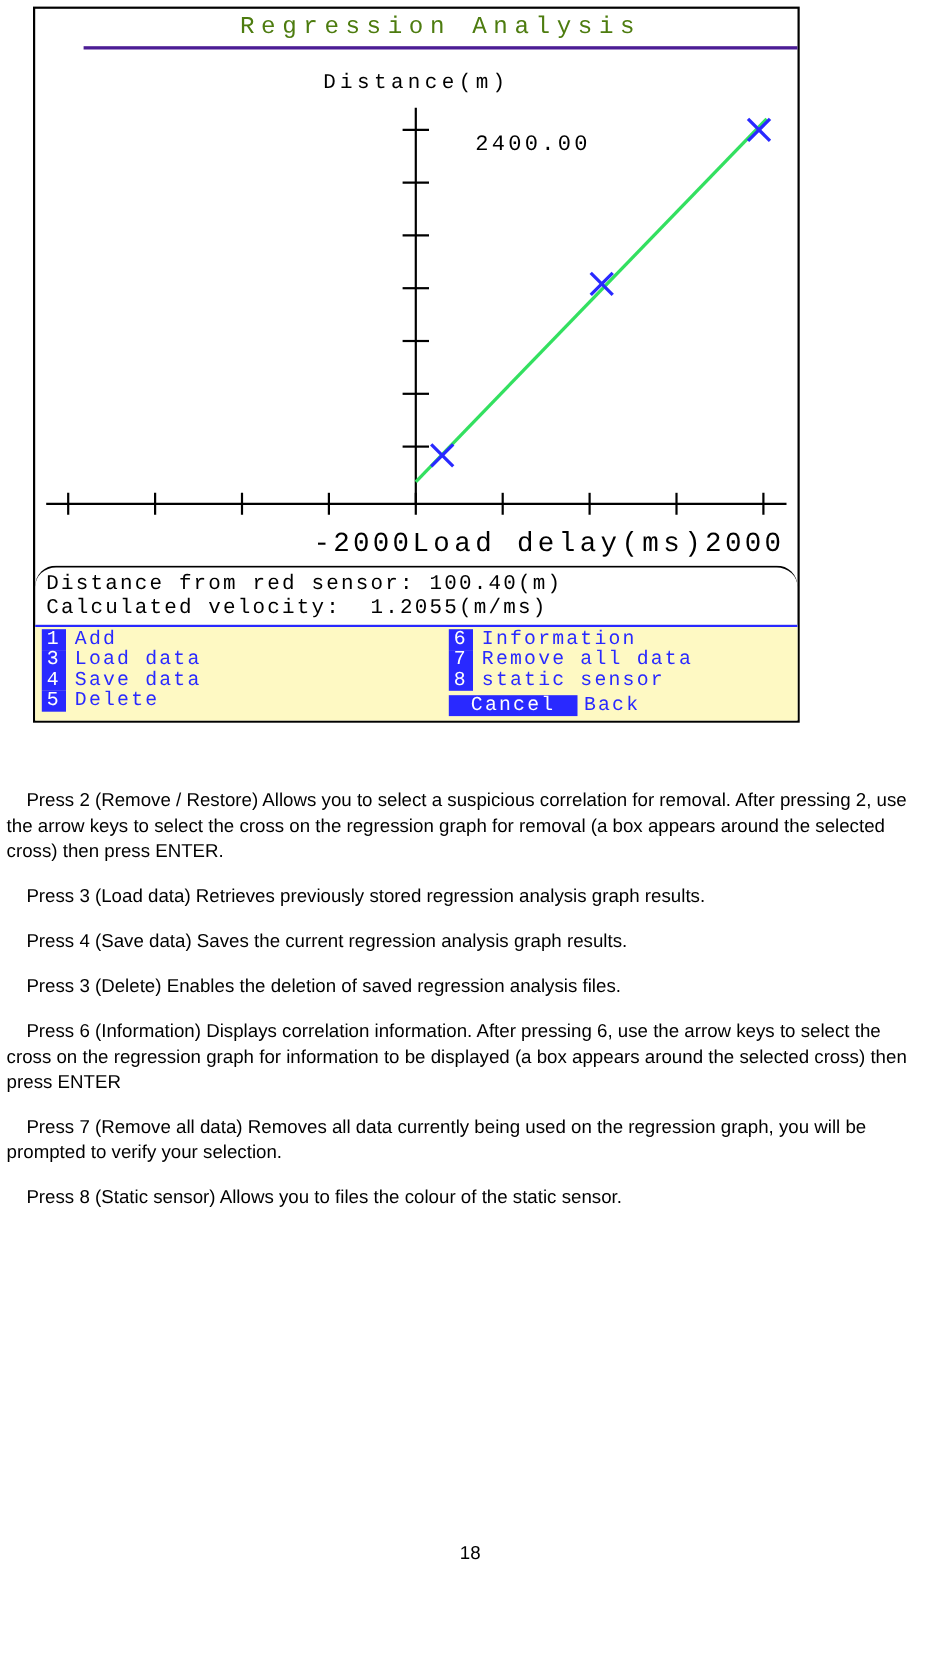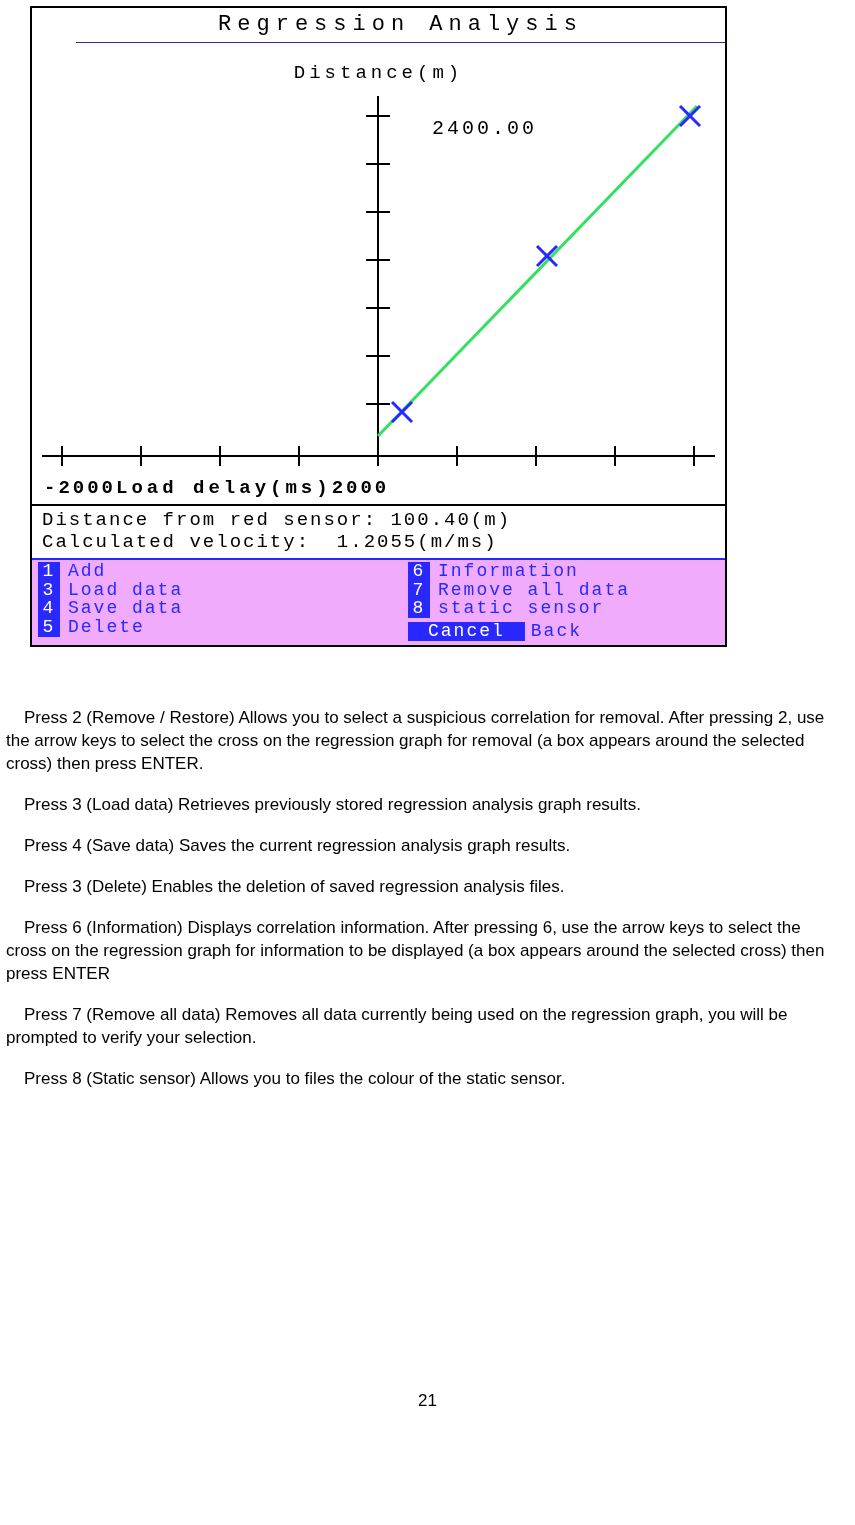--- a/index.html
+++ b/index.html
@@ -15,60 +15,60 @@
     padding: 6px 6px 40px 6px;
   }
   .screenshot {
     width: 693px;
     border: 2px solid #000;
     margin: 0 0 0 24px;
     background: #fff;
     font-family: "Courier New", monospace;
   }
   .ss-title-bar {
-    border-bottom: 1px solid #4c1d95;
+    border-bottom: 3px solid #4c1d95;
     text-align: center;
-    color: #000000;
+    color: #4d7c0f;
     font-size: 22px;
     letter-spacing: 6px;
     padding: 2px 0 2px 0;
     margin-left: 44px;
   }
   .ss-ylabel {
     text-align: center;
     font-size: 19px;
     letter-spacing: 4px;
     color: #000;
     padding-top: 18px;
   }
   .chart-area {
     position: relative;
     width: 764px;
     height: 390px;
   }
   .chart-area svg { display:block; }
   .xaxis-row {
     display: flex;
-    justify-content: flex-start;
-    font-size: 19px;
+    justify-content: flex-end;
+    font-size: 25px;
     letter-spacing: 3px;
     padding: 0 12px 2px 12px;
-    font-weight: bold;
   }
   .xaxis-row .mid { letter-spacing: 4px; }
   .status-block {
     border-top: 2px solid #000;
     padding: 4px 10px 4px 10px;
     font-size: 19px;
     letter-spacing: 2px;
     line-height: 1.15;
     white-space: pre;
+    border-radius: 19px;
   }
   .menu-block {
-    background: #f0abfc;
+    background: #fef9c3;
     border-top: 2px solid #2929ff;
     display: flex;
     padding: 2px 6px 4px 6px;
     color: #2929ff;
     font-size: 18px;
     letter-spacing: 2px;
     line-height: 1.05;
   }
   .menu-col { display: flex; flex-direction: column; }
   .menu-col.left { width: 370px; }
@@ -179,15 +179,15 @@
   <div class="instructions">
     <p><span class="bold">Press 2 (Remove / Restore) </span><span>Allows you to select a suspicious correlation for removal. After pressing 2, use the arrow keys to select the cross on the regression graph for removal (a box appears around the selected cross) then press ENTER.</span></p>
     <p><span class="bold">Press 3 (Load data) </span><span>Retrieves previously stored regression analysis graph results.</span></p>
     <p><span class="bold">Press 4 (Save data) </span><span>Saves the current regression analysis graph results.</span></p>
     <p><span class="bold">Press 3 (Delete) </span><span>Enables the deletion of saved regression analysis files.</span></p>
     <p><span class="bold">Press 6 (Information) </span><span>Displays correlation information. After pressing 6, use the arrow keys to select the cross on the regression graph for information to be displayed (a box appears around the selected cross) then press ENTER</span></p>
     <p><span class="bold">Press 7 (Remove all data) </span><span>Removes all data currently being used on the regression graph, you will be prompted to verify your selection.</span></p>
     <p><span class="bold">Press 8 (Static sensor) </span><span>Allows you to files the colour of the static sensor.</span></p>
   </div>
 
-  <div class="page-number">21</div>
+  <div class="page-number">18</div>
 
 </div>
 
 </body></html>

